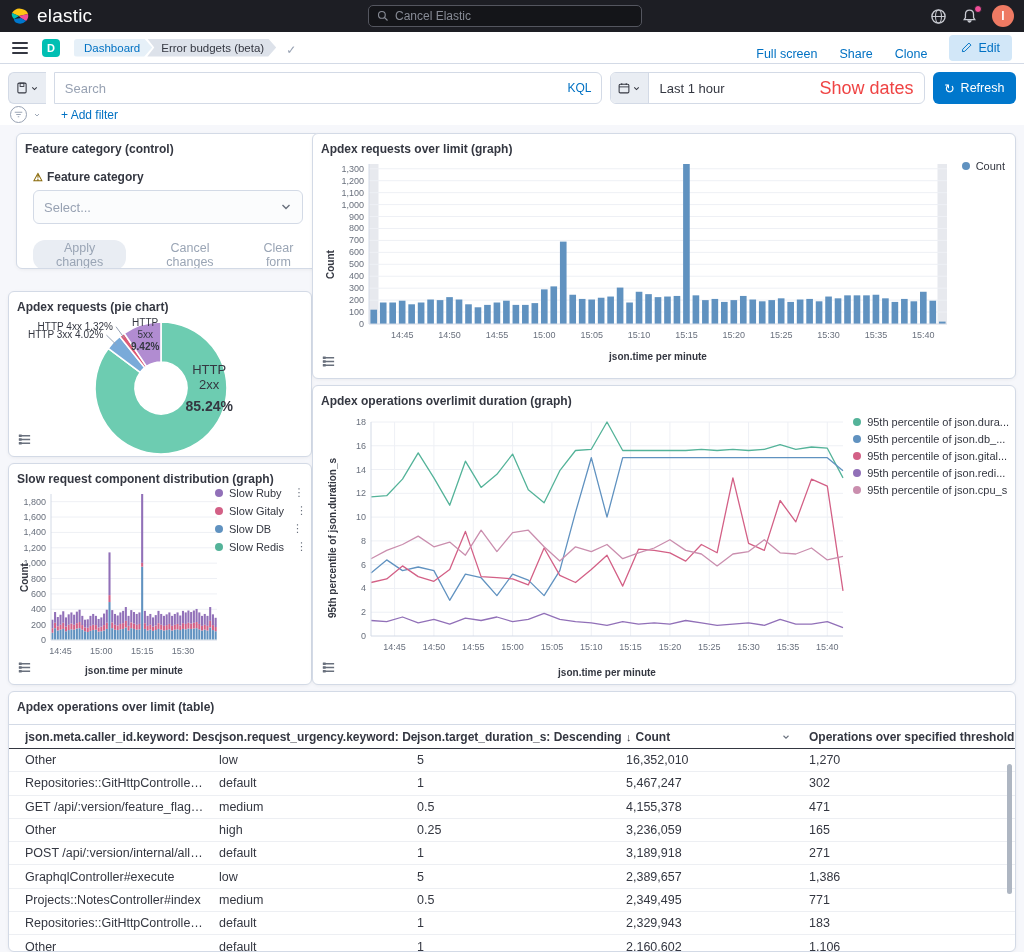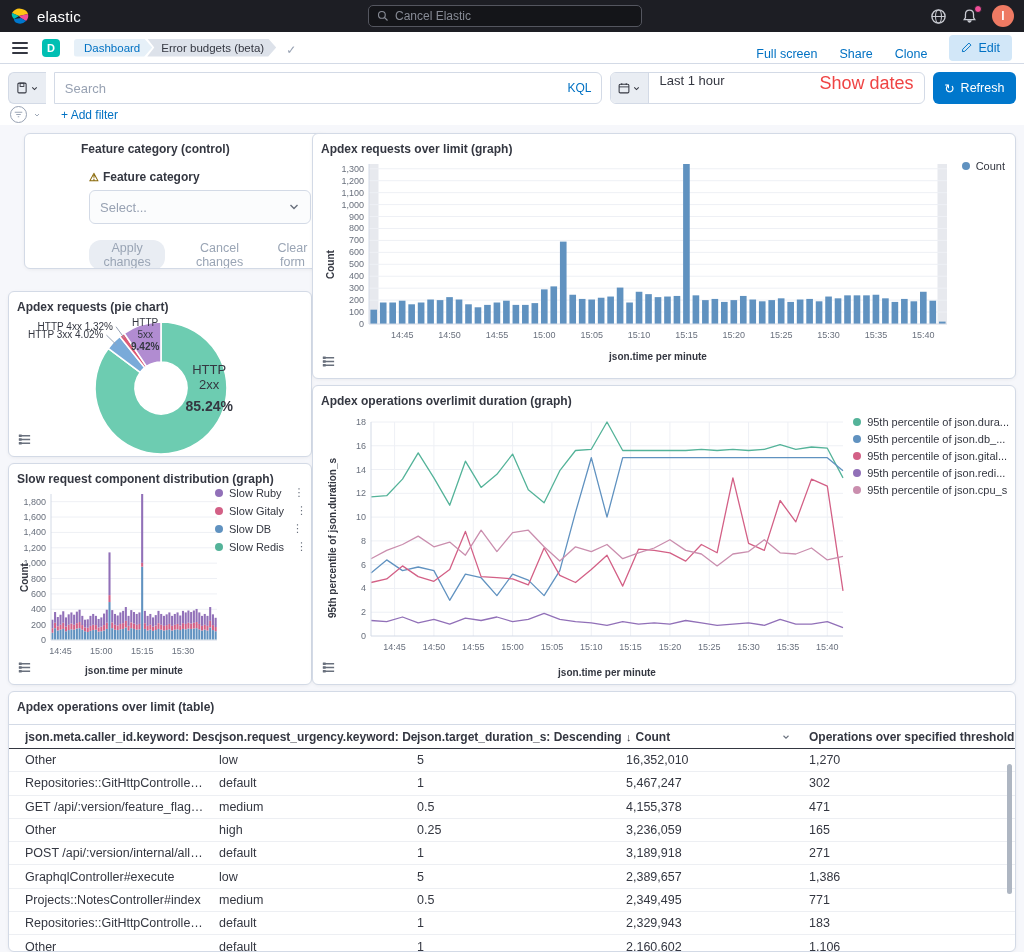--- a/index.html
+++ b/index.html
@@ -4,21 +4,21 @@
 <style>
   * { margin:0; padding:0; box-sizing:border-box; }
   html,body { width:1024px; height:952px; overflow:hidden; background:#fff;
     font-family:"Liberation Sans", sans-serif; color:#343741; }
   .page { position:relative; width:1024px; height:952px; }
 
   
   .topbar { position:absolute; top:0; left:0; width:1024px; height:32px; background:#1D1E24;
     display:flex; align-items:center; padding:0 10px; }
   .brand { display:flex; align-items:center; gap:7px; }
-  .brand-text { color:#fff; font-size:15px; letter-spacing:.2px; }
+  .brand-text { color:#fff; font-size:19px; letter-spacing:.2px; }
   .top-search { position:absolute; left:368px; top:5px; width:274px; height:22px;
     background:#141519; border:1px solid #54565F; border-radius:5px; display:flex; align-items:center;
     gap:6px; padding:0 8px; color:#878B95; font-size:12px; }
   .top-right { position:absolute; right:10px; top:0; height:32px; display:flex; align-items:center; gap:14px; }
   .ticon { width:17px; height:17px; color:#C8CAD1; position:relative; }
   .badge-dot { position:absolute; top:-3px; right:-4px; width:8px; height:8px; border-radius:50%;
     background:#F04E98; border:1.5px solid #1D1E24; }
   .avatar { width:22px; height:22px; border-radius:50%; background:#EE7A63; color:#fff; font-size:12px;
     font-weight:bold; display:flex; align-items:center; justify-content:center; }
 
@@ -44,41 +44,41 @@
   
   .querybar { position:absolute; top:64px; left:0; width:1024px; height:48px; background:#fff;
     display:flex; align-items:center; padding:0 8px; gap:8px; }
   .qmenu-btn { width:38px; height:32px; background:#E9EDF3; border:1px solid #D3DAE6; border-right:none;
     border-radius:6px 0 0 6px; display:flex; align-items:center; justify-content:center; gap:2px; color:#343741; cursor:pointer; }
   .search-input { width:552px; height:32px; border:1px solid #D3DAE6; background:#fff; border-radius:0 6px 6px 0;
     display:flex; align-items:center; padding:0 10px; }
   .search-placeholder { color:#98A2B3; font-size:13px; }
   .kql { margin-left:auto; color:#0071C3; font-size:12px; cursor:pointer; }
   .datepicker { width:316px; height:32px; border:1px solid #D3DAE6; border-radius:6px; background:#fff;
-    display:flex; align-items:flex-start; overflow:hidden; }
+    display:flex; align-items:center; overflow:hidden; }
   .cal-btn { width:38px; height:100%; background:#E9EDF3; border-right:1px solid #D3DAE6;
     display:flex; align-items:center; justify-content:center; gap:2px; color:#343741; cursor:pointer; }
   .time-text { font-size:13px; margin-left:10px; }
   .show-dates { margin-left:auto; margin-right:10px; color:#ef4444; font-size:18px; cursor:pointer; }
   .refresh-btn { height:32px; width:84px; background:#0077CC; color:#fff; border:none; border-radius:6px;
     font-size:12.5px; display:flex; align-items:center; justify-content:center; gap:6px; cursor:pointer; }
 
   
   .filterbar { position:absolute; top:104px; left:0; width:1024px; height:21px;
     display:flex; align-items:center; padding:0 10px; gap:6px; }
   .filter-circle { width:17px; height:17px; border:1px solid #98A2B3; border-radius:50%; color:#98A2B3;
     display:flex; align-items:center; justify-content:center; }
   .add-filter { color:#0071C3; font-size:12px; margin-left:14px; cursor:pointer; }
 
   
   .dashboard { position:absolute; top:125px; left:0; width:1024px; height:827px; background:#F6F7FB; }
   .panel { position:absolute; background:#fff; border:1px solid #D3DAE6; border-radius:6px;
     box-shadow:0 1px 4px -1px rgba(0,0,0,.08); overflow:hidden; }
   .panel-title { font-size:12px; font-weight:bold; color:#343741; padding:8px 8px 0 8px; white-space:nowrap; }
-  #p-control { left:24px; top:8px;   width:304px; height:136px;padding-left:48px; }
+  #p-control { left:16px; top:8px;   width:304px; height:136px; }
   #p-pie     { left:8px; top:166px; width:304px; height:166px; }
   #p-slow    { left:8px; top:338px; width:304px; height:222px; }
   #p-bar     { left:312px; top:8px;   width:704px; height:246px; }
   #p-line    { left:312px; top:260px; width:704px; height:300px; }
   #p-table   { left:8px; top:566px; width:1008px; height:261px; }
 
   
   .ctl-label { font-size:12px; font-weight:bold; margin:14px 0 6px 16px; display:flex; align-items:center; gap:4px; }
   .warn { color:#8A6A0A; font-size:11px; }
   .select-box { margin:0 16px; height:34px; border:1px solid #D3DAE6; border-radius:6px; background:#FBFCFD;

